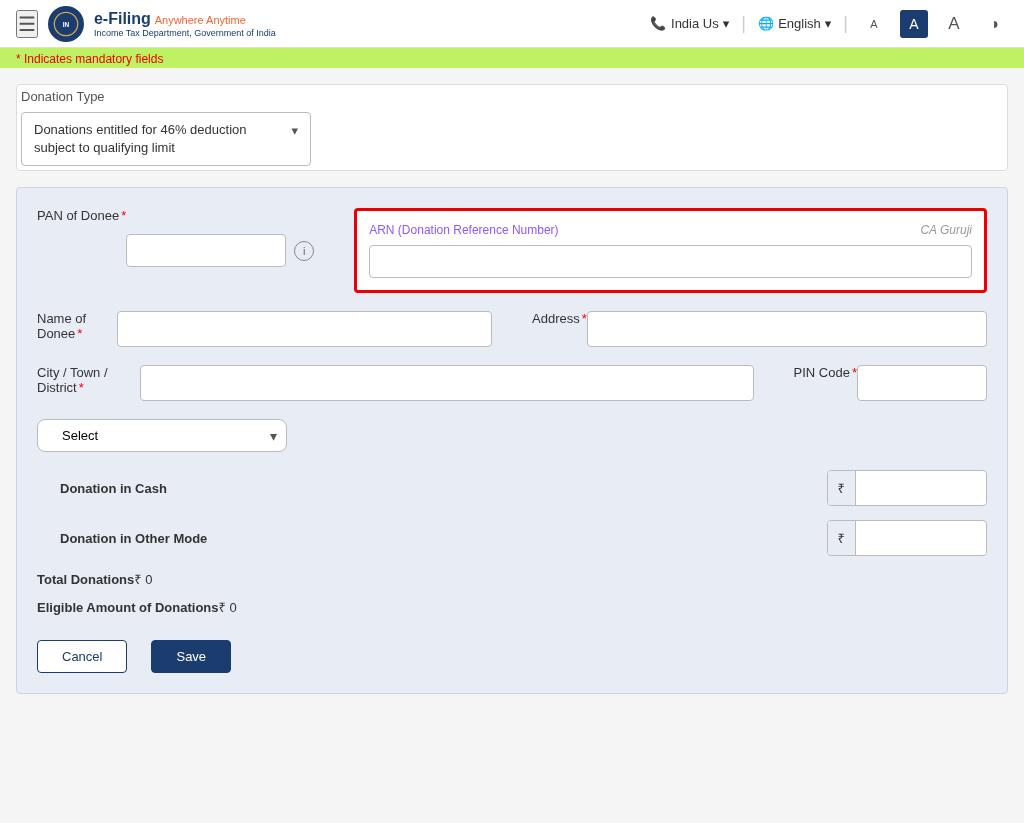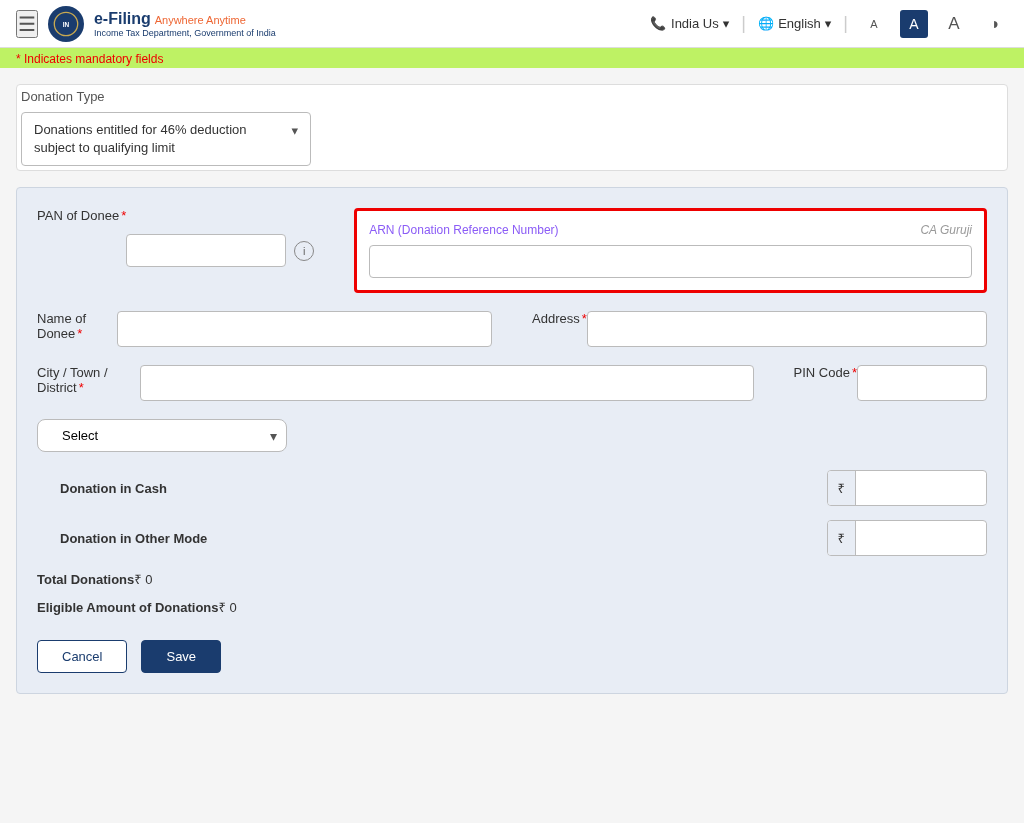--- a/index.html
+++ b/index.html
@@ -191,21 +191,21 @@
 
     .total-row {
       display: flex; 
       align-items: center; margin-bottom: 10px;
     }
     .total-label { font-size: 13px; font-weight: bold; color: #333; }
     .total-value { font-size: 13px; color: #333; }
 
     
     .action-row {
-      display: flex; gap: 14px; margin-top: 24px;
+      display: flex; gap: 24px; margin-top: 24px;
     }
     .btn-cancel {
       background: #fff; border: 1px solid #1a3c6e;
       color: #1a3c6e; border-radius: 4px;
       padding: 8px 24px; font-size: 13px; cursor: pointer;
     }
     .btn-save {
       background: #1a3c6e; border: 1px solid #1a3c6e;
       color: #fff; border-radius: 4px;
       padding: 0 24px; font-size: 13px; cursor: pointer;

